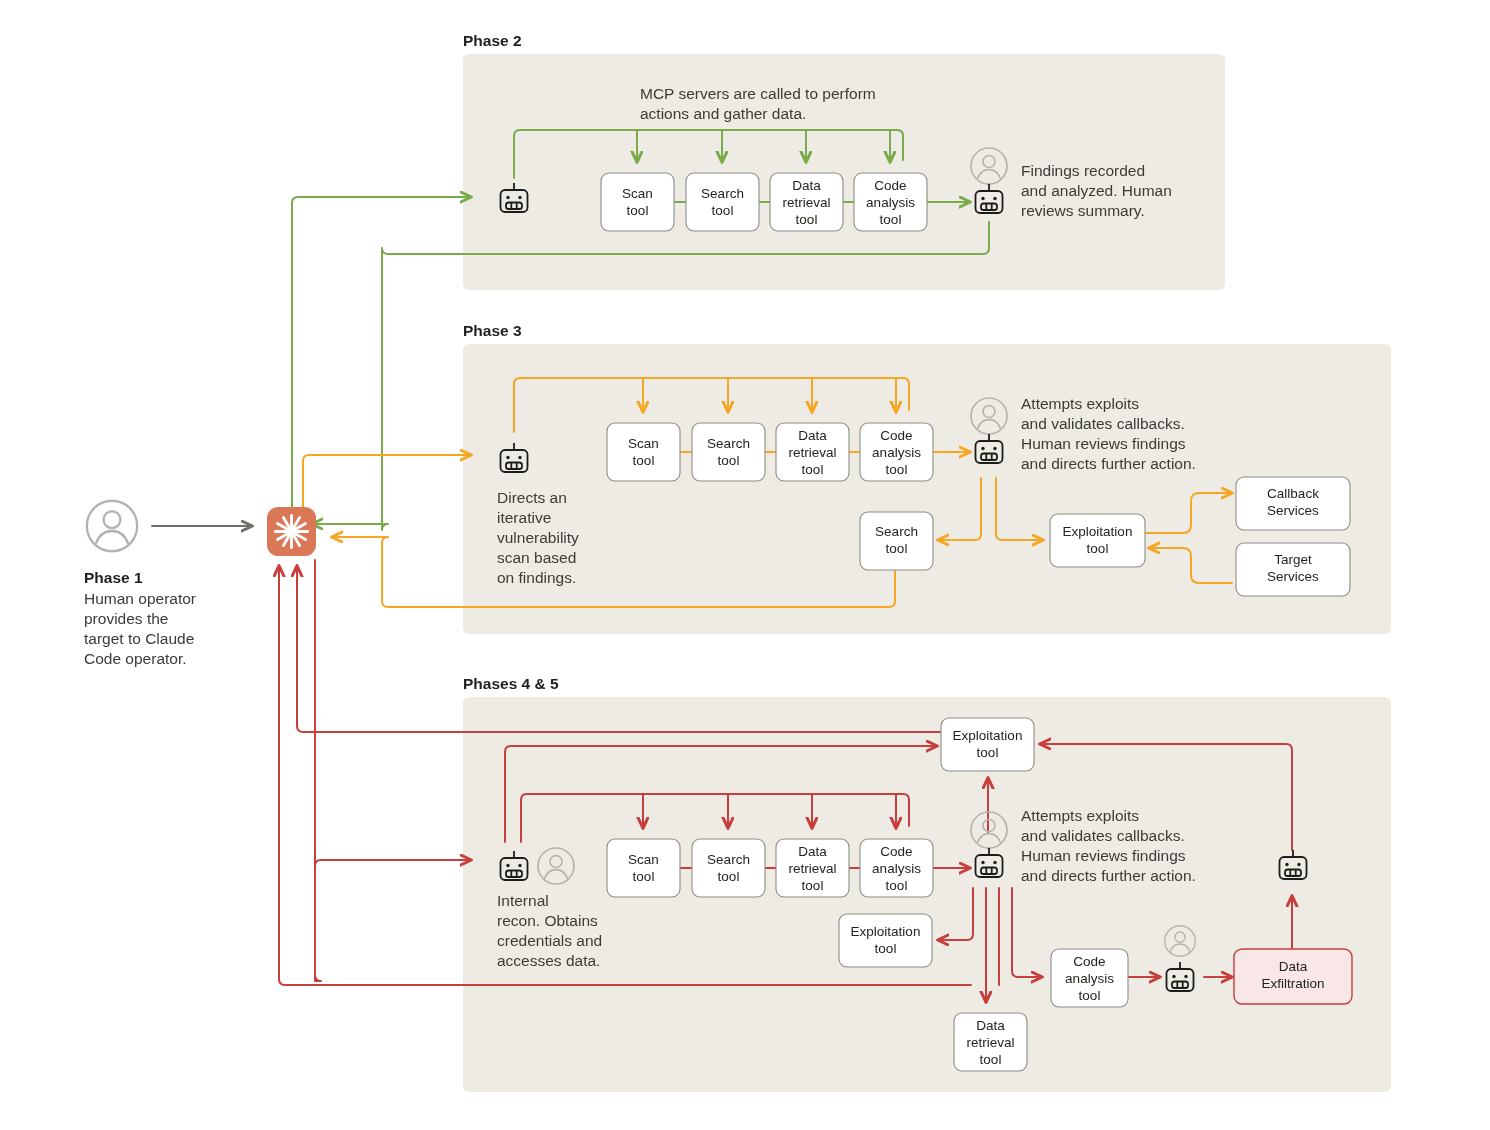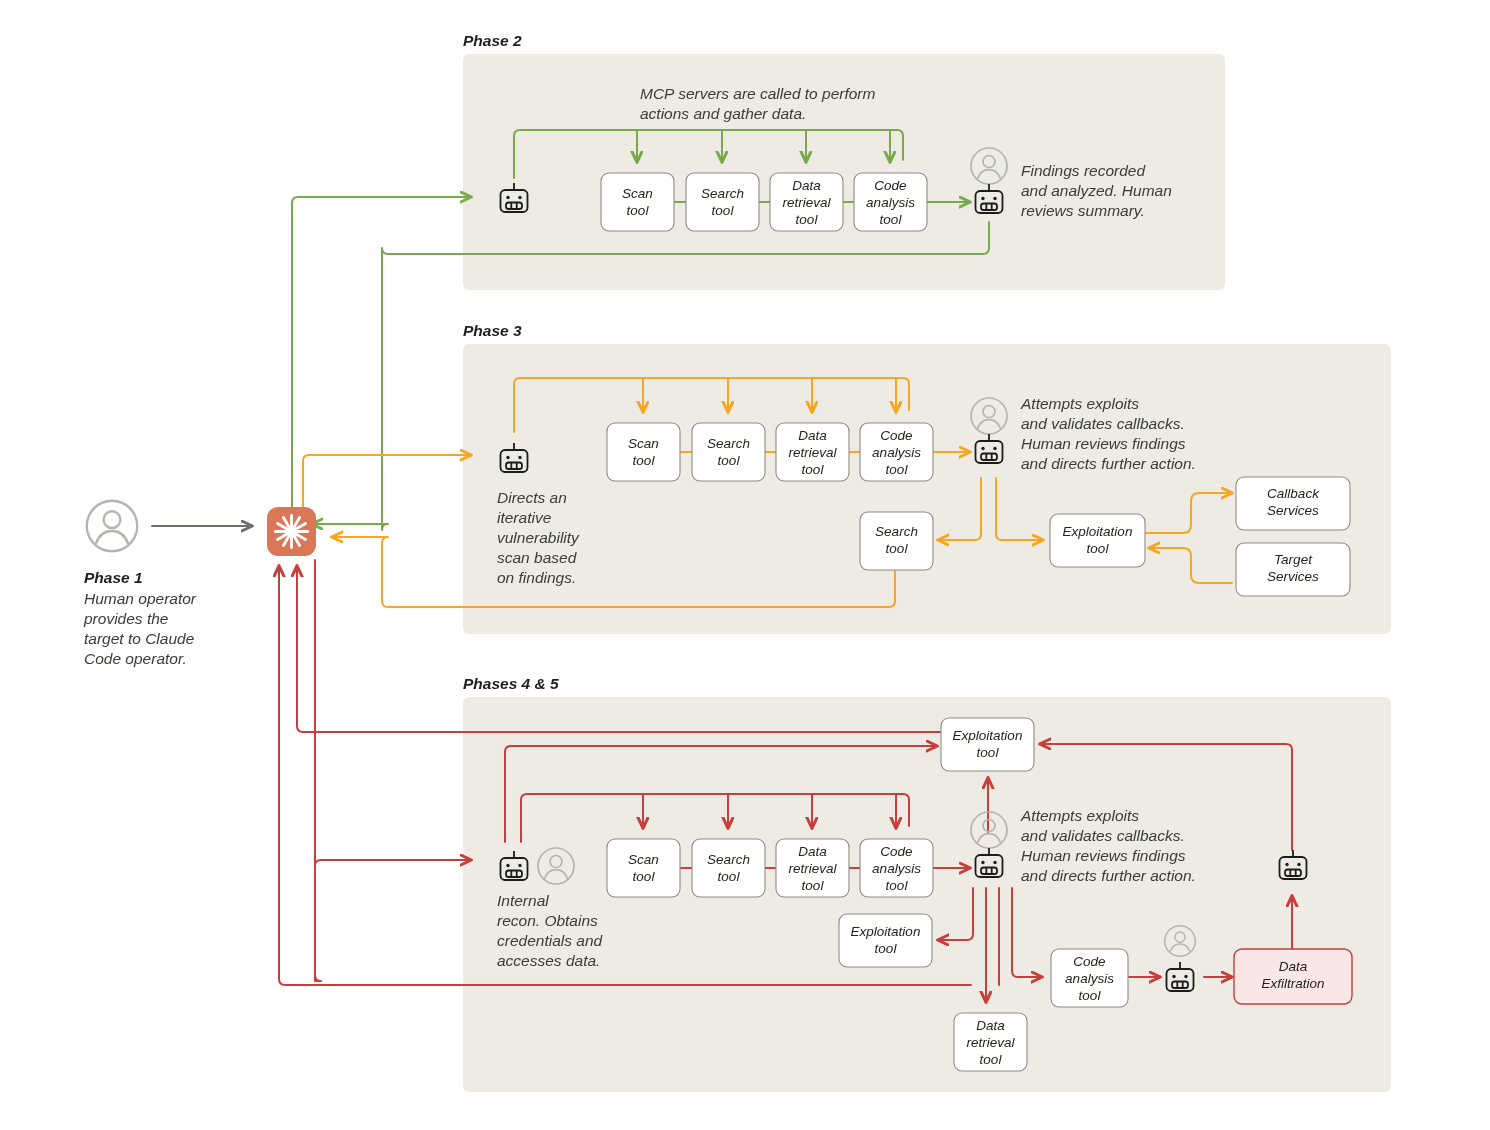--- a/index.html
+++ b/index.html
@@ -1,18 +1,18 @@
 <!DOCTYPE html>
 <html><head>
 <meta charset="utf-8">
 <style>
   html,body{margin:0;padding:0;background:#ffffff;}
   body{width:1490px;height:1130px;overflow:hidden;
        font-family:"Liberation Sans", sans-serif;color:#2f2f2d;}
-  #stage{position:relative;width:1226px;height:1130px;font-style:italic;}
+  #stage{position:relative;width:1226px;height:1130px;}
   svg#canvas{position:absolute;inset:0;width:1490px;height:1130px;}
   .phase-title{font-size:15.5px;font-weight:bold;fill:#1f1f1d;}
   .box-label{font-size:13.5px;fill:#24241f;text-anchor:middle;}
   .note{font-size:15.5px;fill:#3b3b38;}
   .note-strong{font-size:15.5px;font-weight:bold;fill:#1f1f1d;}
   .panel{fill:#eeebe4;}
   .toolbox{fill:#ffffff;stroke:#8c8c86;stroke-width:1.1;}
   .exfilbox{fill:#f9e6e6;stroke:#c2403c;stroke-width:1.4;}
   .flow{fill:none;stroke-width:2;stroke-linecap:round;stroke-linejoin:round;}
   .g{stroke:#79ab4a;}

